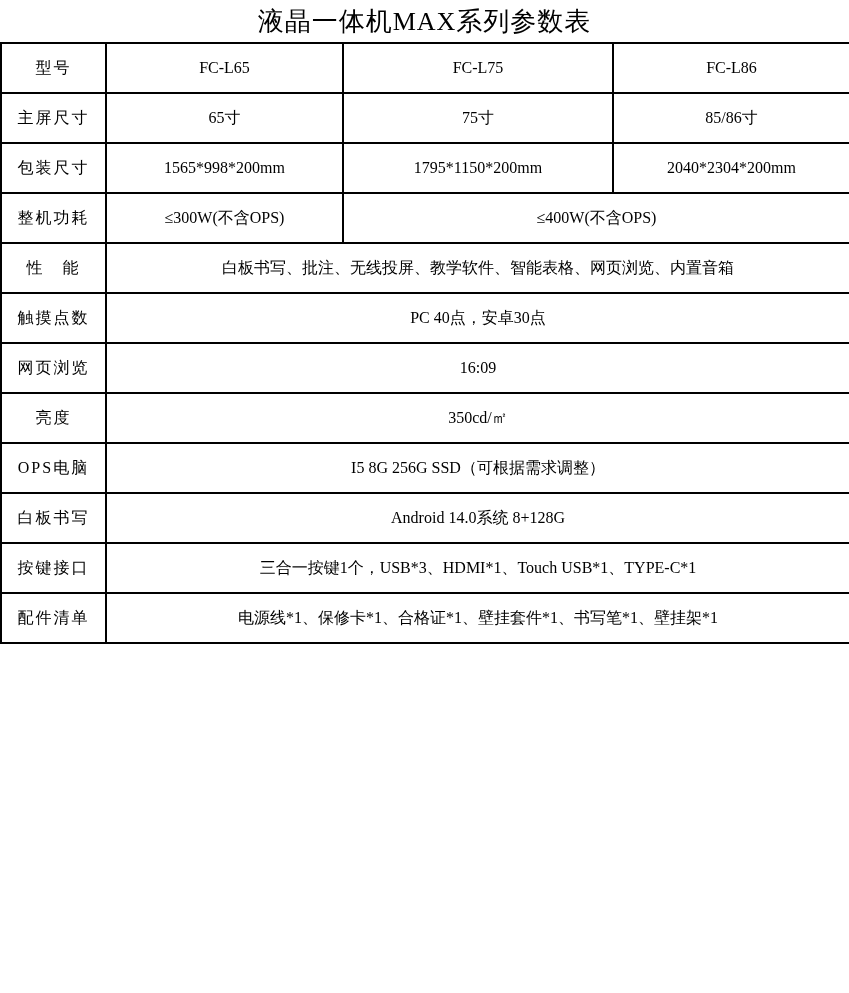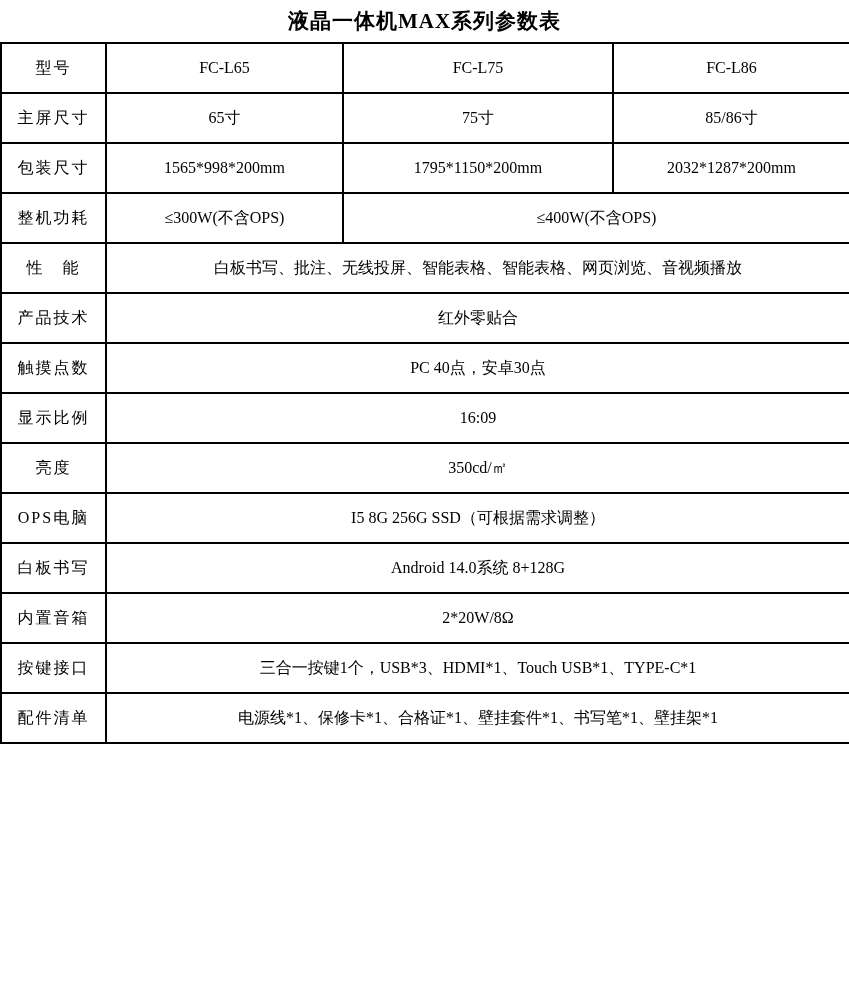--- a/index.html
+++ b/index.html
@@ -15,22 +15,22 @@
     background: #ffffff;
     box-sizing: border-box;
   }
   .title-bar {
     height: 42px;
     display: flex;
     align-items: center;
     justify-content: center;
   }
   .title-bar span {
-    font-size: 21px;
-    font-weight: bold;
+    font-size: 26px;
+    font-weight: normal;
     letter-spacing: 1px;
   }
   table.spec {
     width: 849px;
     border-collapse: collapse;
     table-layout: fixed;
   }
   table.spec td {
     border: 2px solid #000000;
     text-align: center;
@@ -74,60 +74,52 @@
       <tr>
         <td class="lbl">主屏尺寸</td>
         <td>65寸</td>
         <td>75寸</td>
         <td>85/86寸</td>
       </tr>
       <tr>
         <td class="lbl">包装尺寸</td>
         <td>1565*998*200mm</td>
         <td>1795*1150*200mm</td>
-        <td>2032*1287*200mm</td>
+        <td>2040*2304*200mm</td>
       </tr>
       <tr>
         <td class="lbl">整机功耗</td>
         <td>≤300W(不含OPS)</td>
         <td colspan="2">≤400W(不含OPS)</td>
       </tr>
       <tr>
         <td class="lbl">性　能</td>
-        <td colspan="3">白板书写、批注、无线投屏、智能表格、智能表格、网页浏览、音视频播放</td>
-      </tr>
-      <tr>
-        <td class="lbl">产品技术</td>
-        <td colspan="3">红外零贴合</td>
+        <td colspan="3">白板书写、批注、无线投屏、教学软件、智能表格、网页浏览、内置音箱</td>
       </tr>
       <tr>
         <td class="lbl">触摸点数</td>
         <td colspan="3">PC 40点，安卓30点</td>
       </tr>
       <tr>
-        <td class="lbl">显示比例</td>
+        <td class="lbl">网页浏览</td>
         <td colspan="3">16:09</td>
       </tr>
       <tr>
         <td class="lbl">亮度</td>
         <td colspan="3">350cd/㎡</td>
       </tr>
       <tr>
         <td class="lbl">OPS电脑</td>
         <td colspan="3">I5 8G 256G SSD（可根据需求调整）</td>
       </tr>
       <tr>
         <td class="lbl">白板书写</td>
         <td colspan="3">Android 14.0系统 8+128G</td>
       </tr>
       <tr>
-        <td class="lbl">内置音箱</td>
-        <td colspan="3">2*20W/8Ω</td>
-      </tr>
-      <tr>
         <td class="lbl">按键接口</td>
         <td colspan="3">三合一按键1个，USB*3、HDMI*1、Touch USB*1、TYPE-C*1</td>
       </tr>
       <tr>
         <td class="lbl">配件清单</td>
         <td colspan="3">电源线*1、保修卡*1、合格证*1、壁挂套件*1、书写笔*1、壁挂架*1</td>
       </tr>
     </tbody>
   </table>
 </div>

